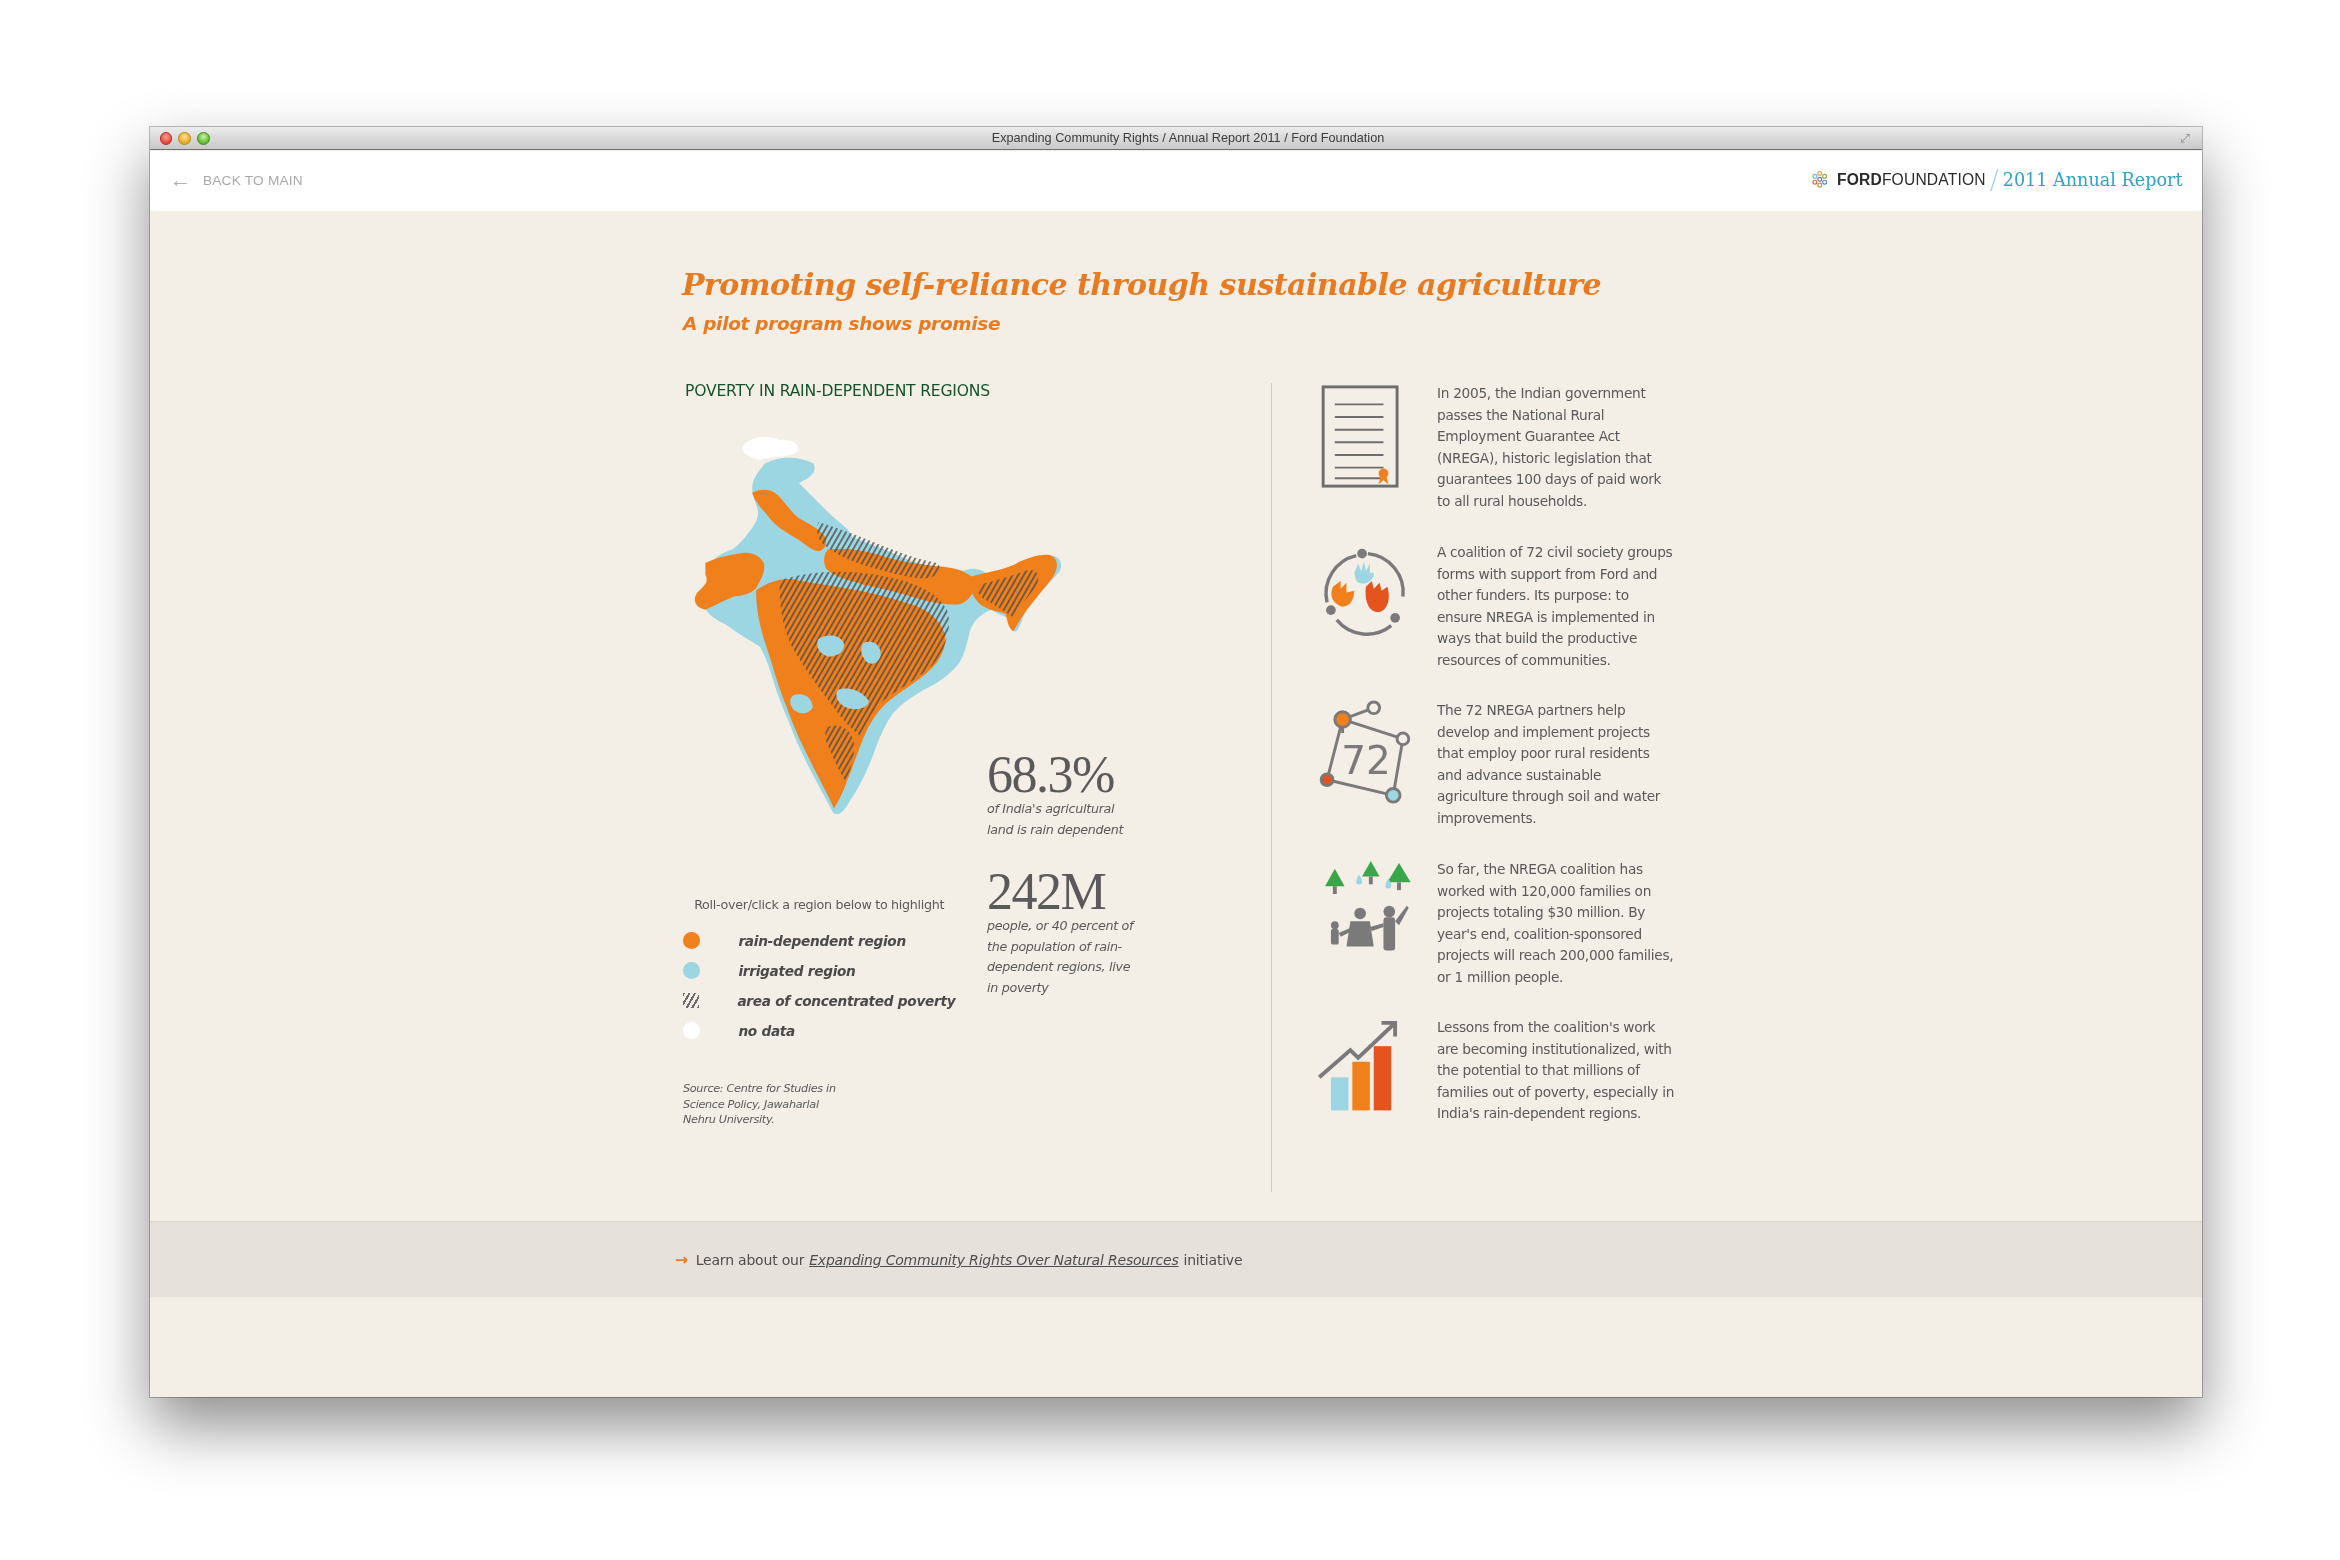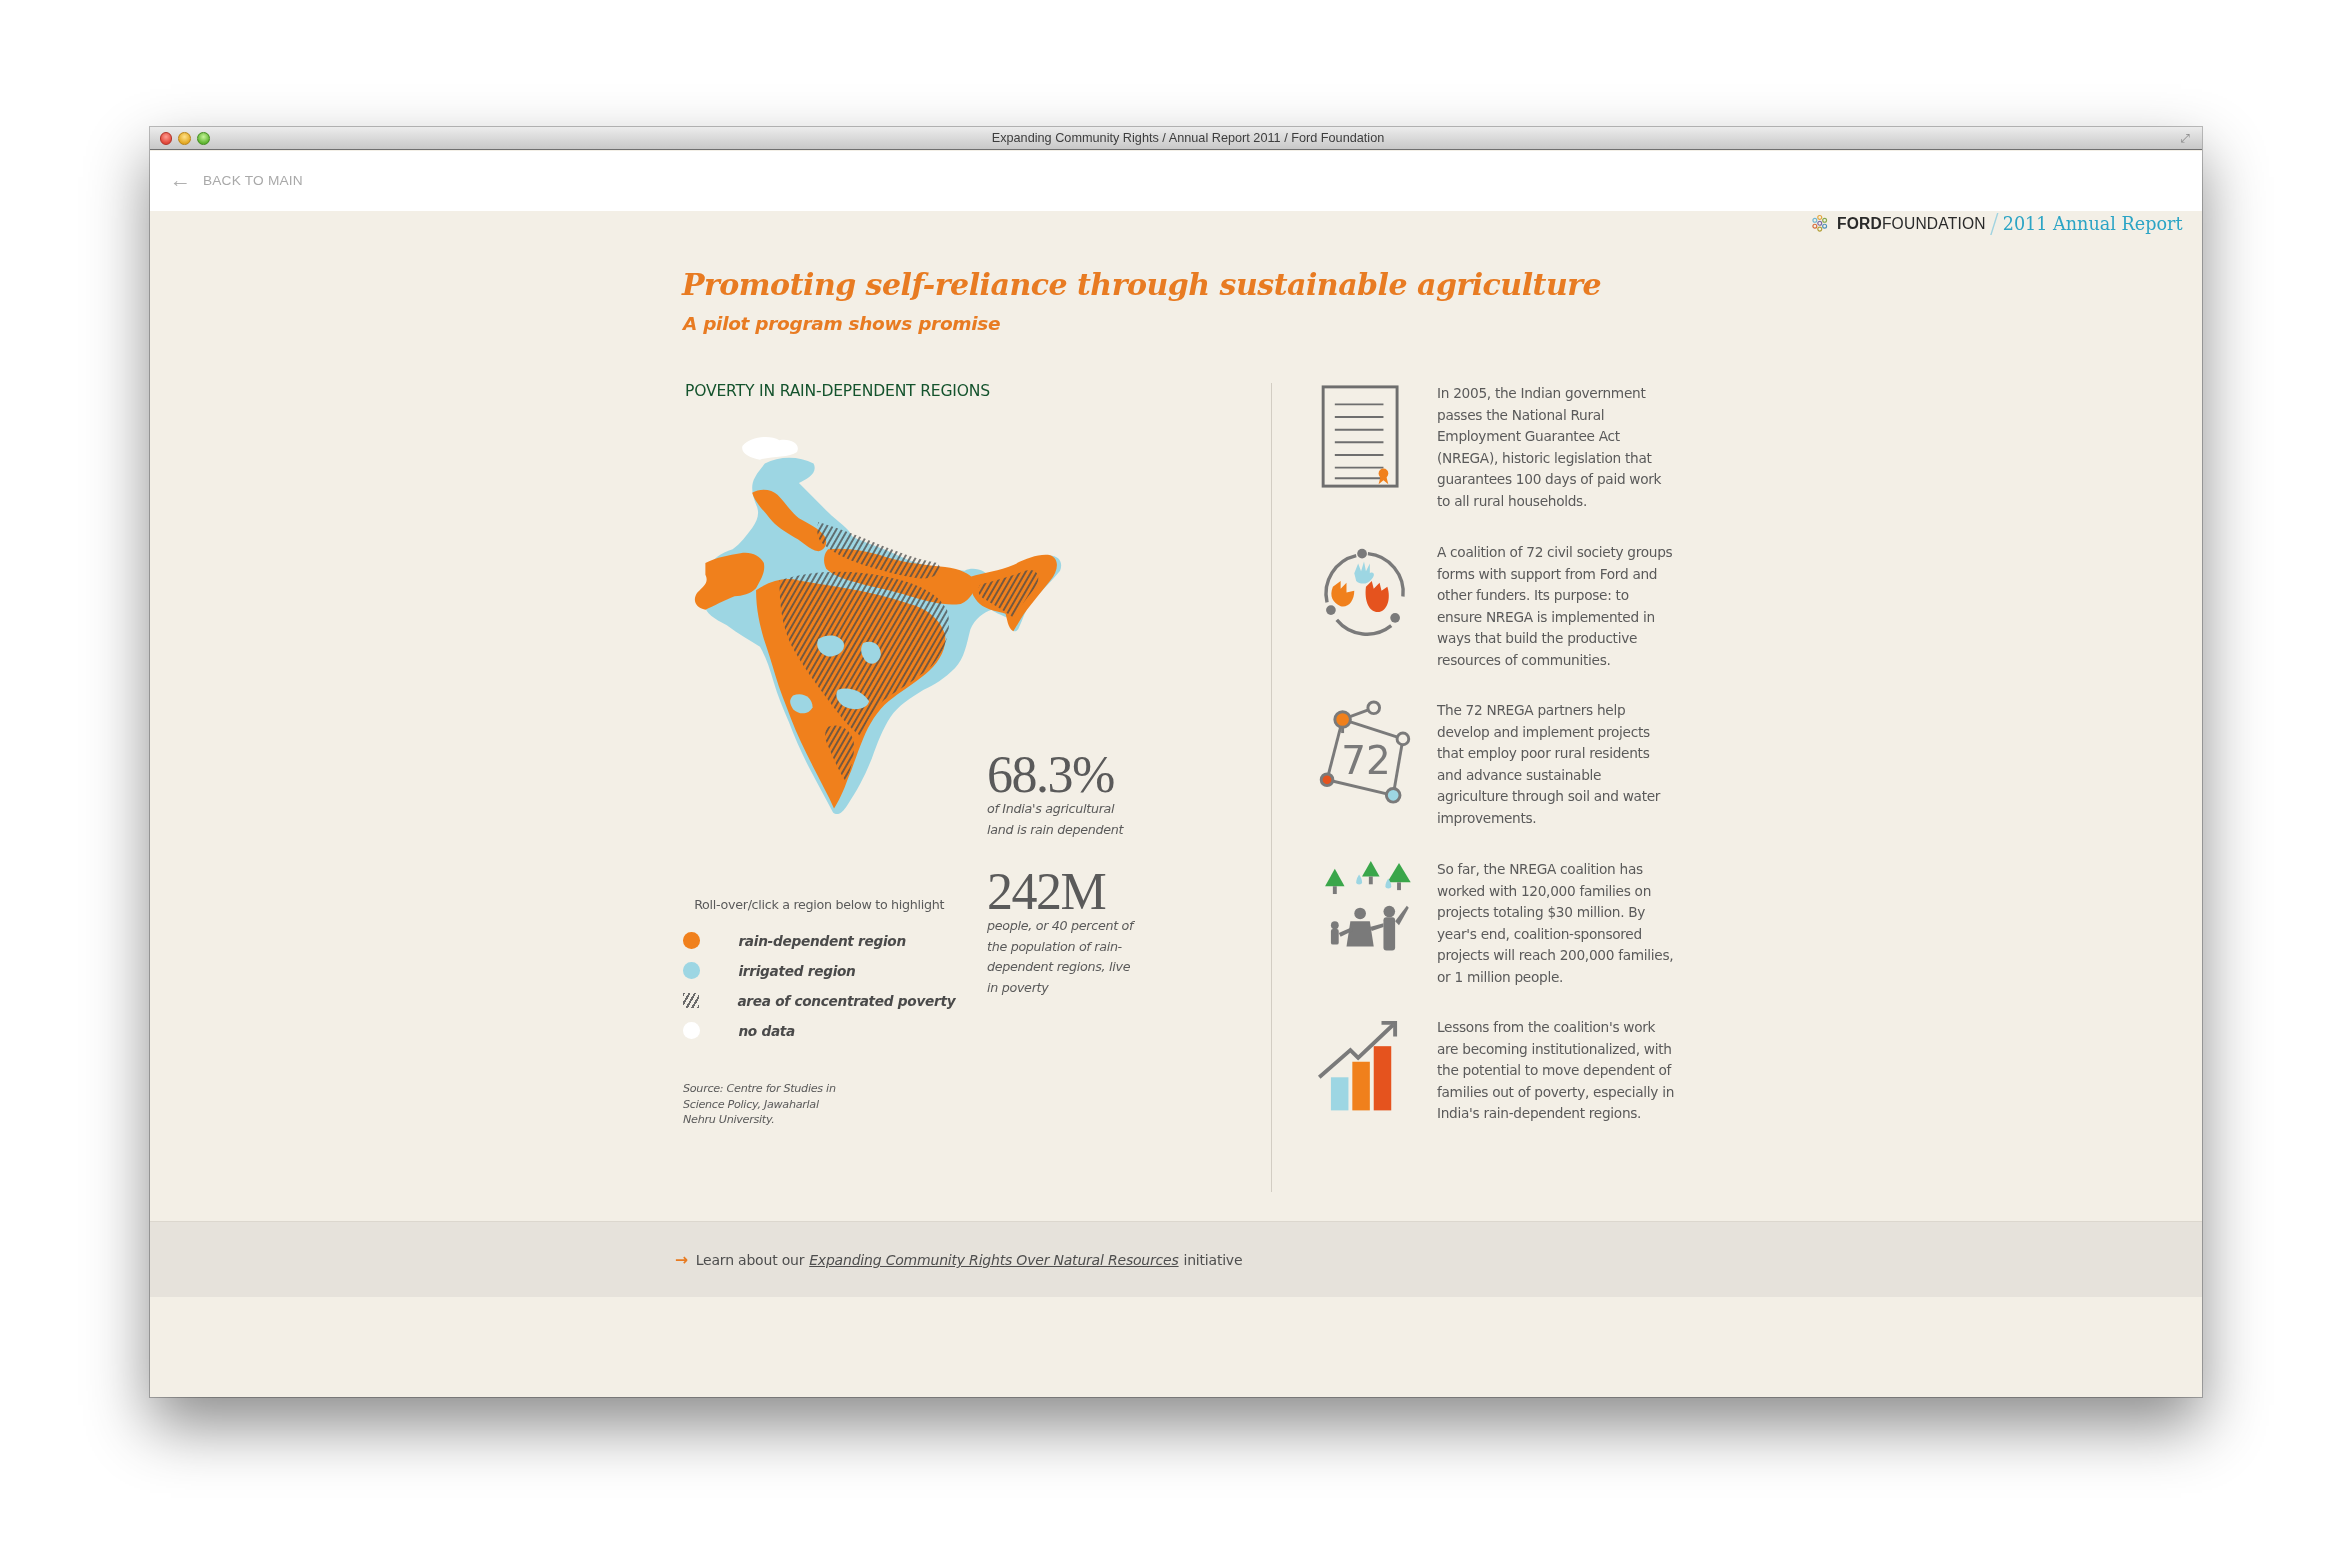--- a/index.html
+++ b/index.html
@@ -28,21 +28,21 @@
 
   .site-header {
     position: absolute; left: 0; top: 24.4px; width: 100%; height: 60px; background: #ffffff;
   }
   .back-link {
     position: absolute; left: 19.5px; top: 21.5px; display: flex; align-items: center;
     color: #a9a9a9; font-size: 13.7px; font-family: "Liberation Sans", sans-serif; letter-spacing: 0.2px; cursor: pointer;
   }
   .back-link .arrow { font-size: 21.5px; margin-right: 11.7px; line-height: 15.6px; color: #b0b0b0; }
   .brand {
-    position: absolute; right: 19.5px; top: 17.6px; display: flex; align-items: center; margin-top: 44px;
+    position: absolute; right: 19.5px; top: 17.6px; display: flex; align-items: center;
   }
   .brand-logo { width: 19.5px; height: 19.5px; margin-right: 7.8px; }
   .brand-name { font-family: "Liberation Sans", sans-serif; font-size: 15.6px; color: #2a2a2a; letter-spacing: 0.2px; }
   .brand-name b { font-weight: bold; }
   .brand-slash { color: #9fd3e0; font-size: 27px; margin: 0 3.9px; font-weight: 100; line-height: 21.5px; }
   .brand-report { font-family: "DejaVu Serif", serif; font-size: 17.6px; color: #2ba4c5; }
 
   .content { position: absolute; left: 0; top: 85px; width: 100%; height: 1014px; }
   .page-title {
     position: absolute; left: 532px; top: 55px;
@@ -274,21 +274,21 @@
     </div>
 
     <div class="timeline-item" style="top:805px;">
       <svg class="timeline-icon" viewBox="0 0 100 110">
         <rect x="16" y="62" width="18" height="34" fill="#9dd6e3"></rect>
         <rect x="38" y="46" width="18" height="50" fill="#f0801c"></rect>
         <rect x="60" y="30" width="18" height="66" fill="#e5531e"></rect>
         <polyline points="4,62 36,34 44,42 80,8" fill="none" stroke="#7a7a7a" stroke-width="4"></polyline>
         <polyline points="68,6 82,6 82,20" fill="none" stroke="#7a7a7a" stroke-width="4"></polyline>
       </svg>
-      <div class="timeline-text">Lessons from the coalition's work are becoming institutionalized, with the potential to move dependent of families out of poverty, especially in India's rain-dependent regions.</div>
+      <div class="timeline-text">Lessons from the coalition's work are becoming institutionalized, with the potential to that millions of families out of poverty, especially in India's rain-dependent regions.</div>
     </div>
   </div>
 
   <div class="footer-band">
     <div class="footer-link">
       <span class="arrow">→</span>
       <span>Learn about our</span>
       <a>Expanding Community Rights Over Natural Resources</a>
       <span>initiative</span>
     </div>

